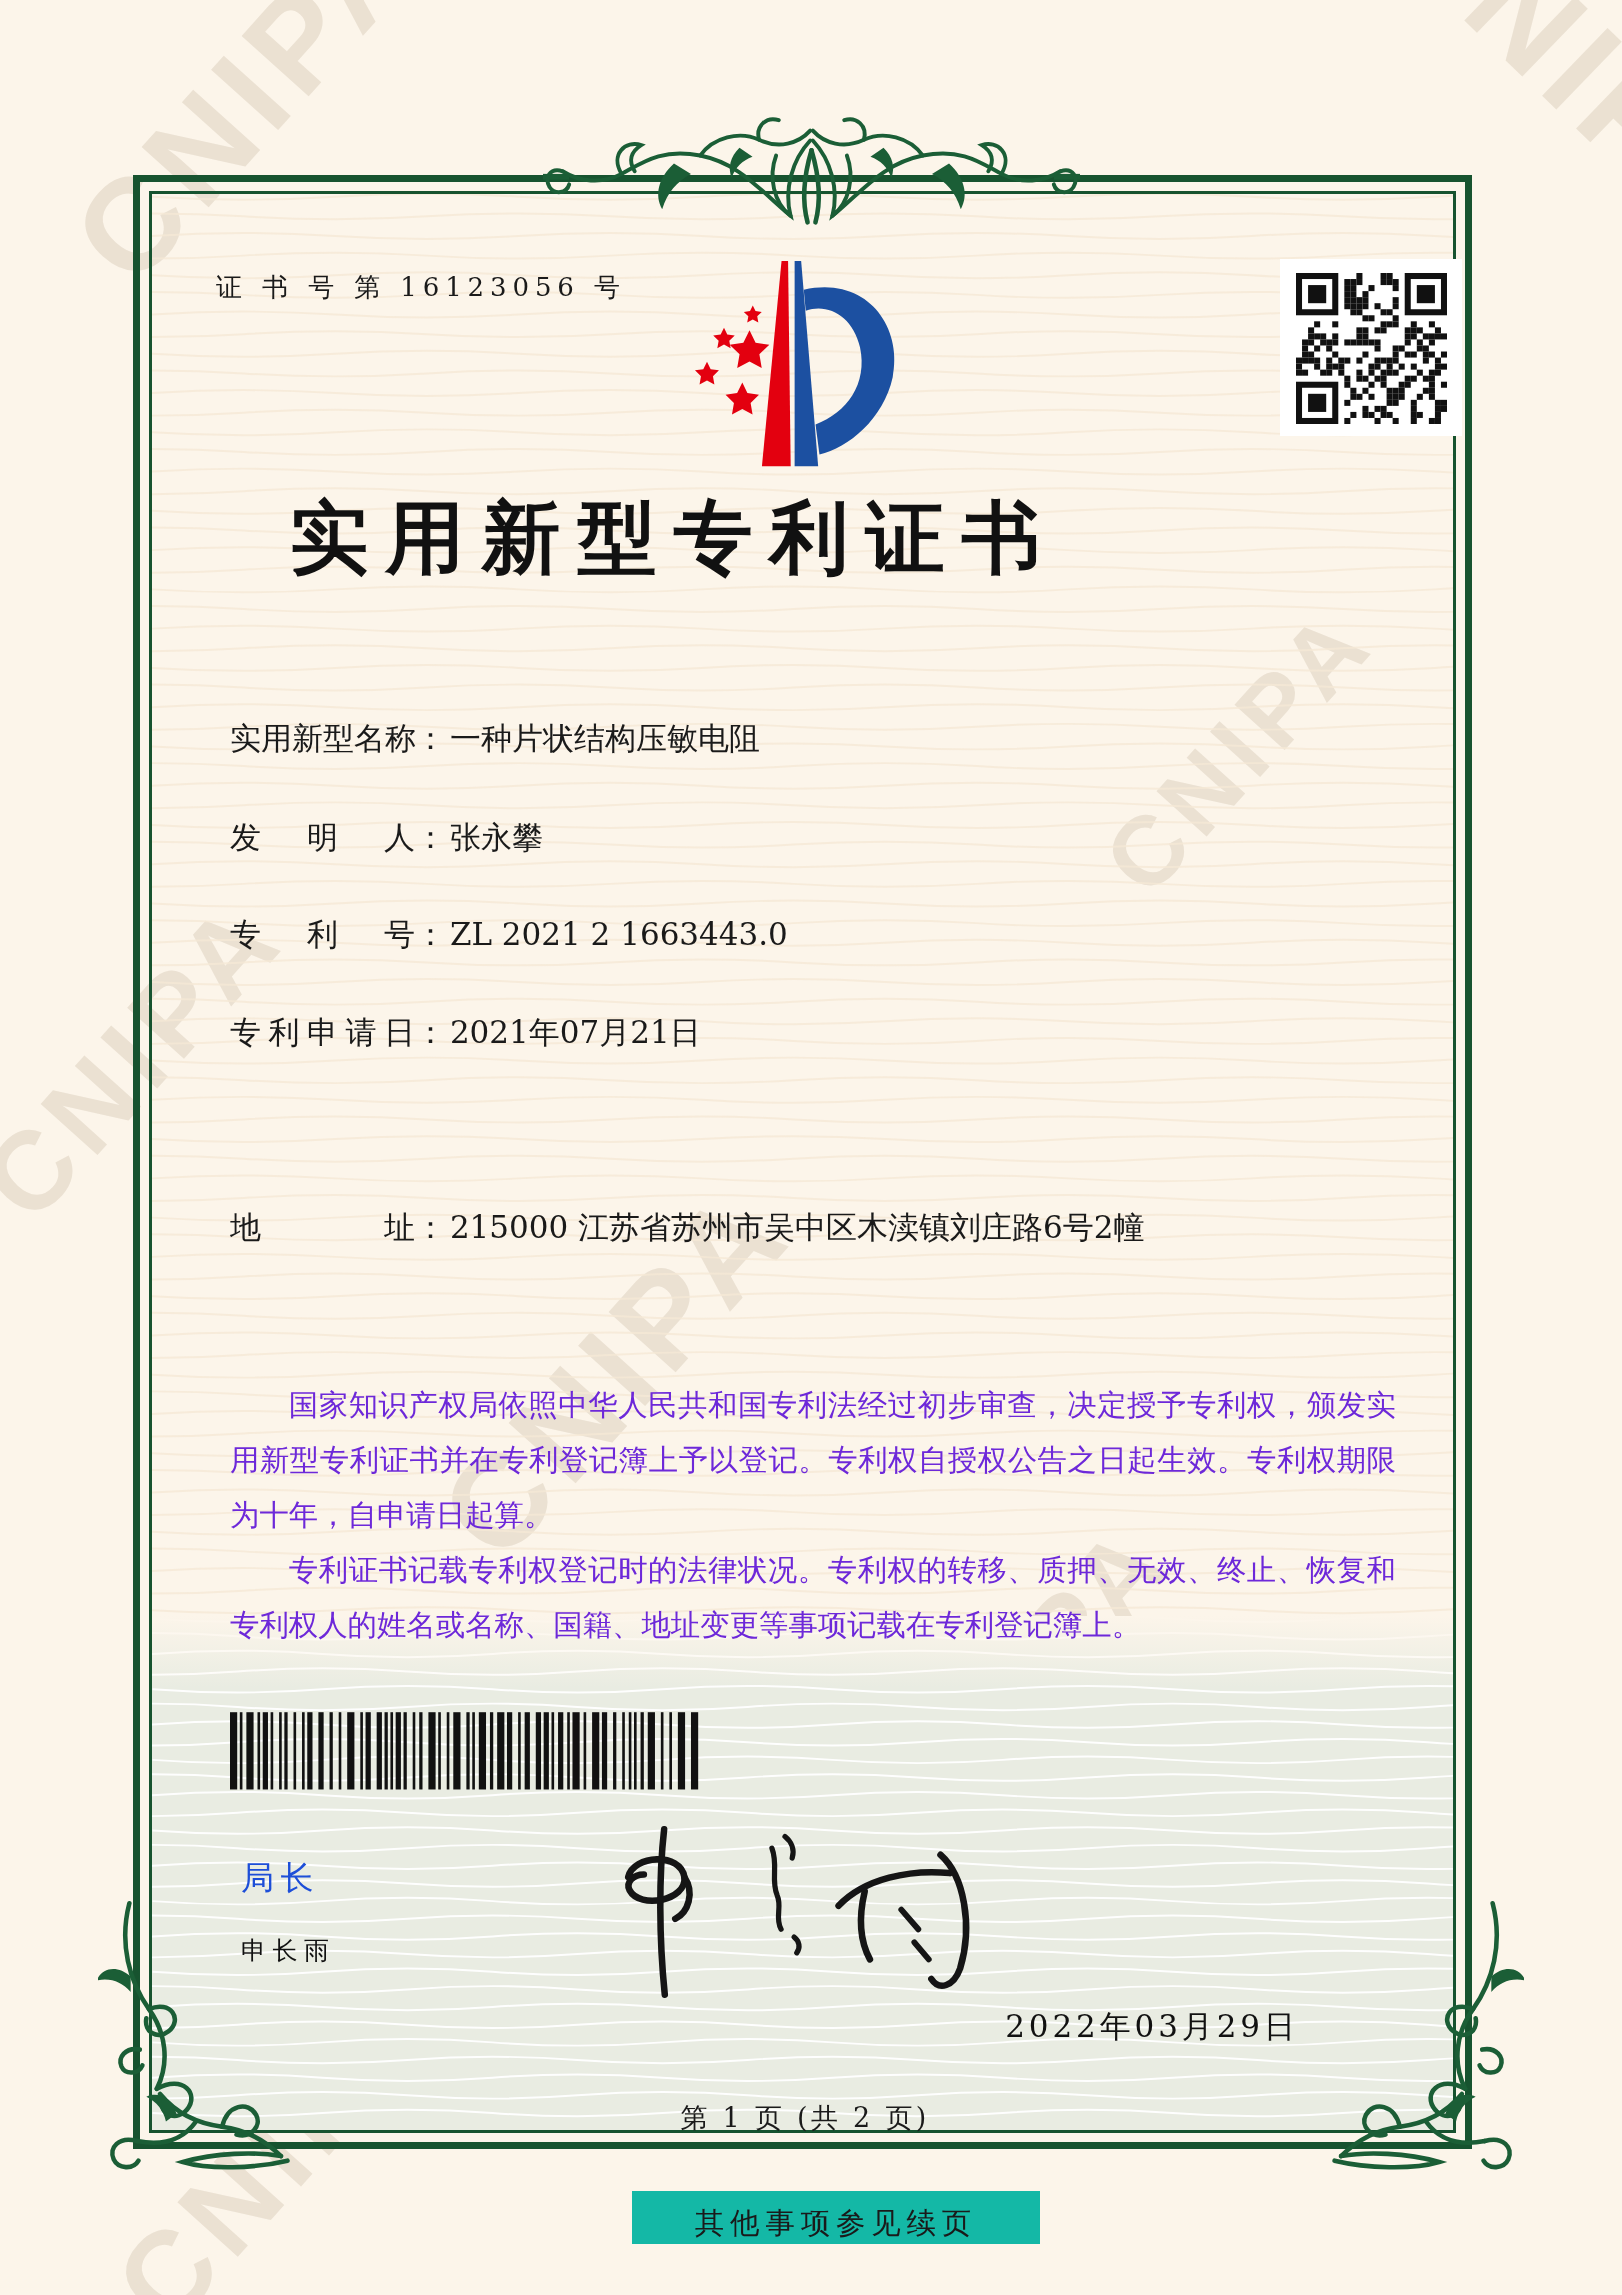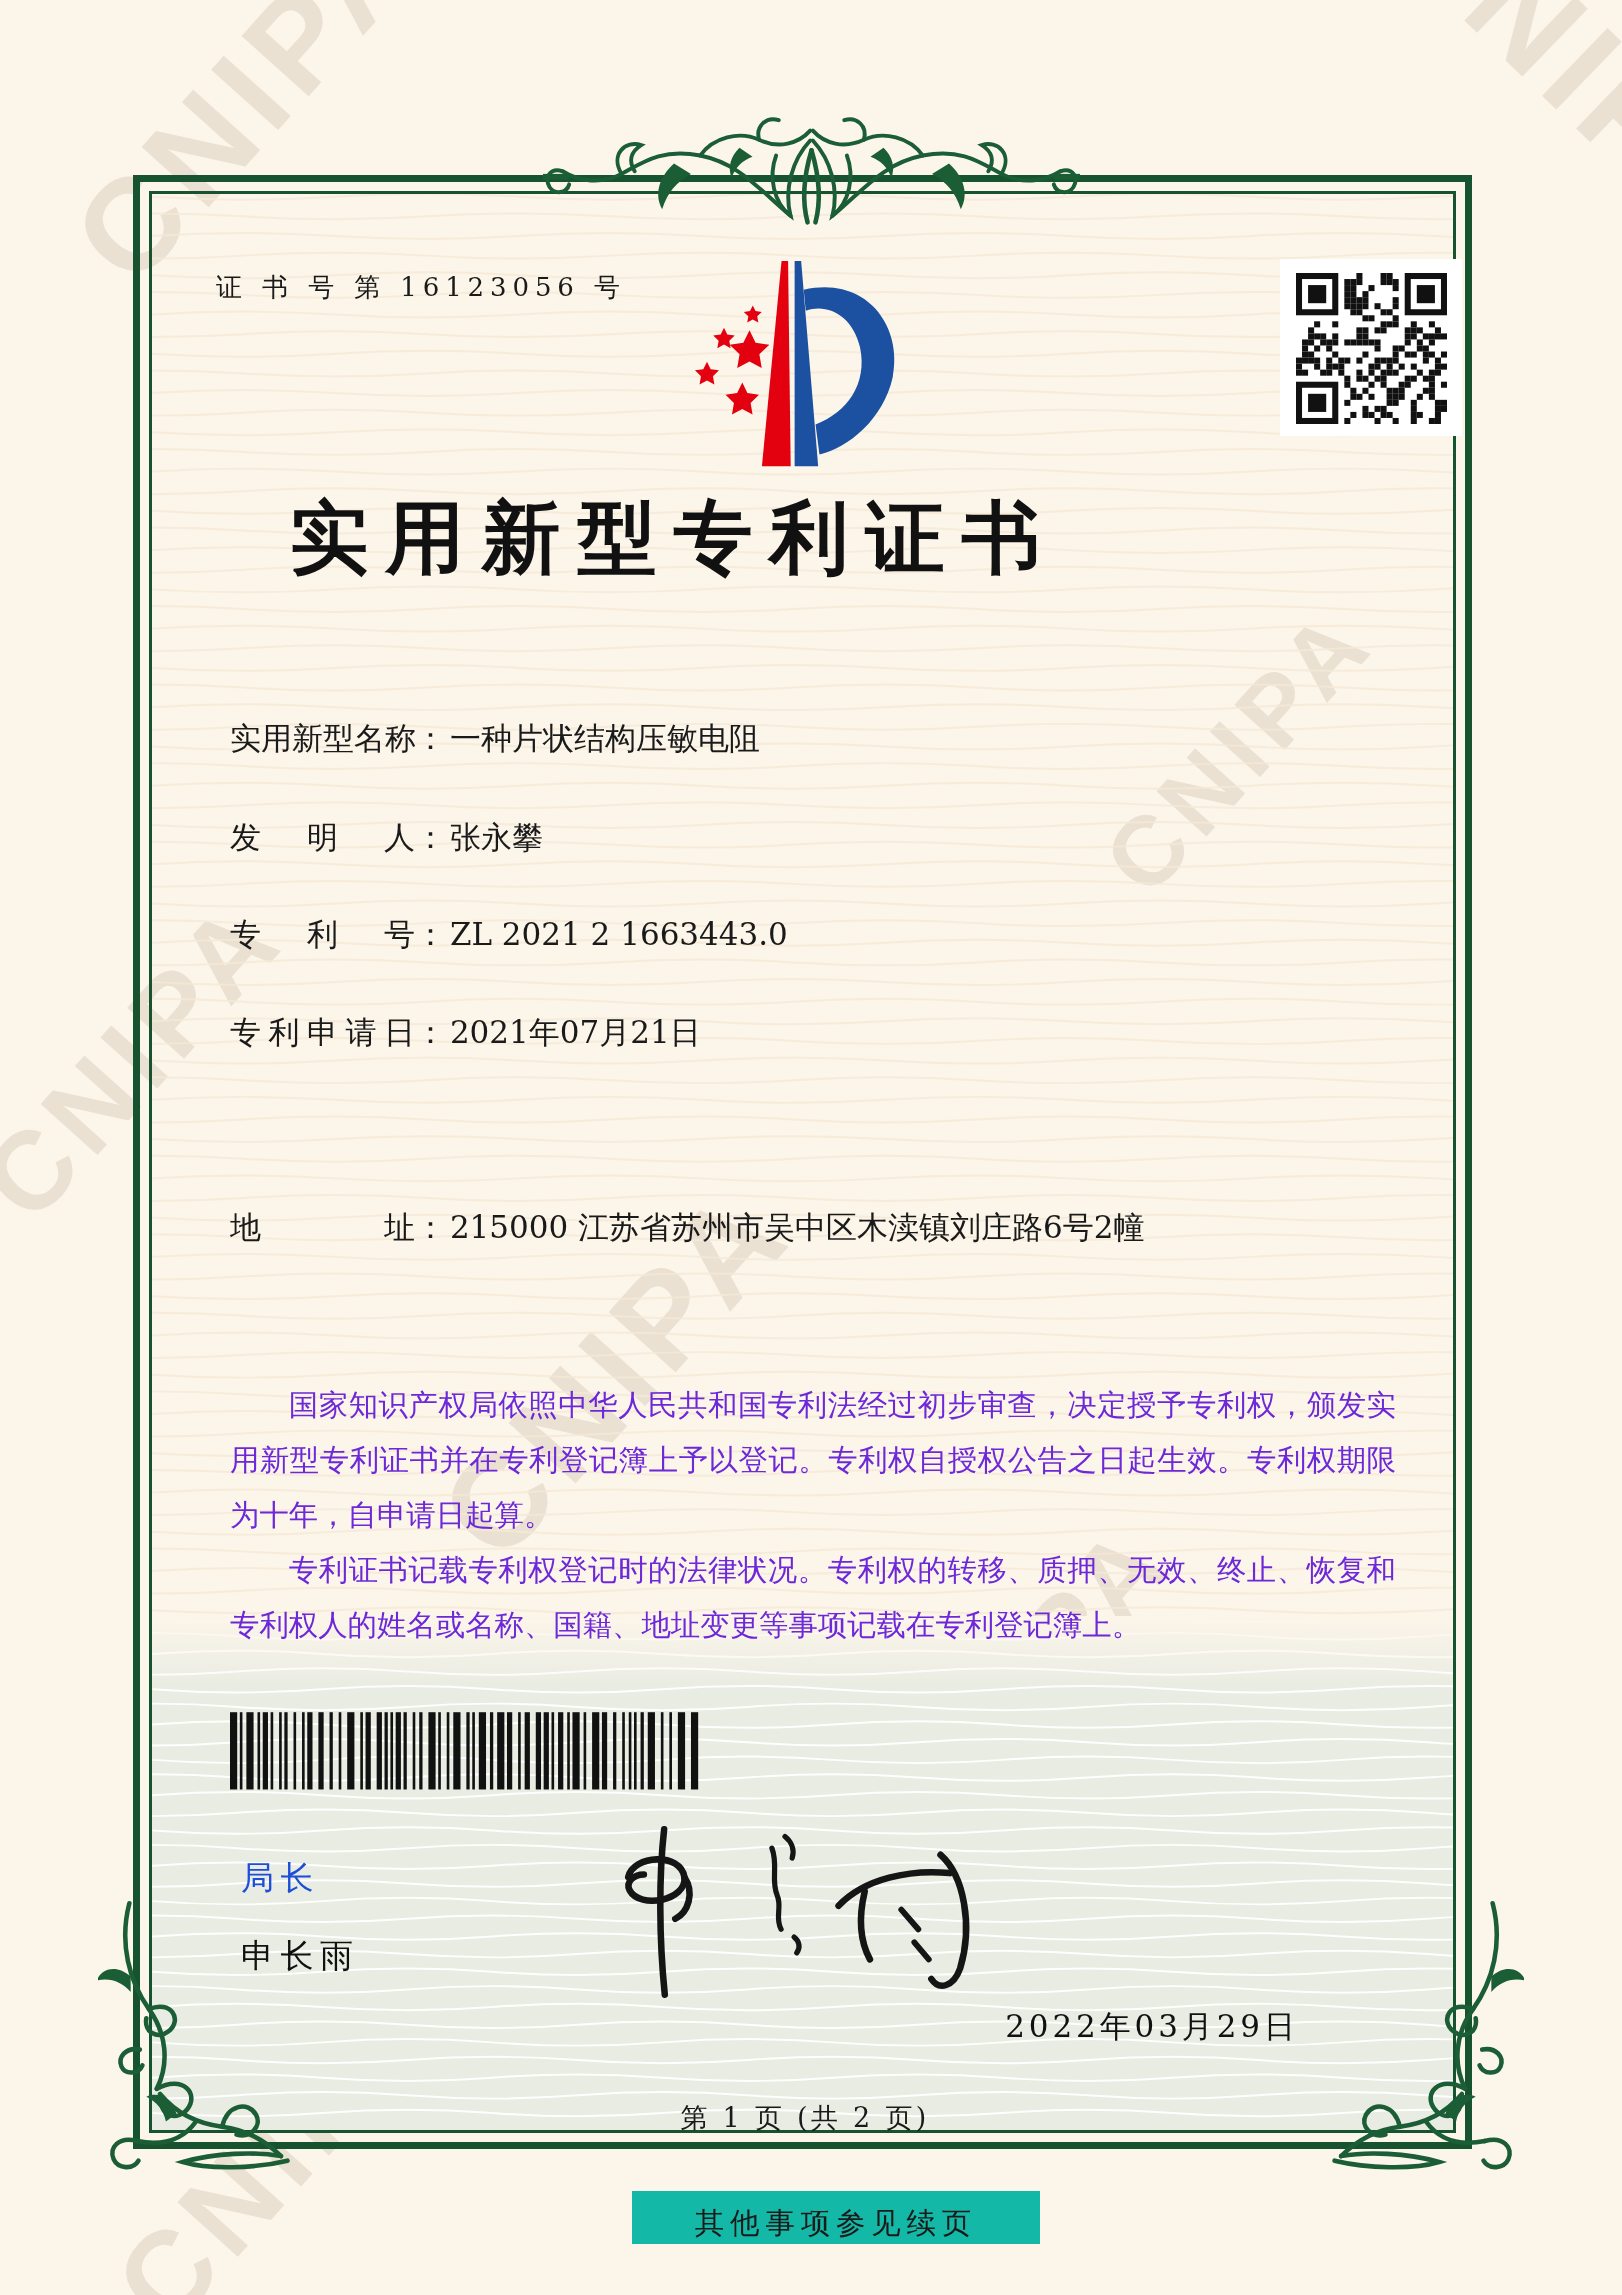--- a/index.html
+++ b/index.html
@@ -47,21 +47,21 @@
   
   #paras{position:absolute;left:230px;top:1378px;width:1166px;font-size:29.4px;line-height:55px;
       text-align:justify;color:#6d28d9;}
   #paras p{margin:0;text-indent:2em;}
 
   
   #barcode{position:absolute;left:230px;top:1712px;}
 
   
   #role{position:absolute;left:241px;top:1856px;font-size:33px;letter-spacing:6.5px;color:#1d4ed8;}
-  #signer{position:absolute;left:241px;top:1934px;font-size:33px;letter-spacing:6.5px;color:#111;}
+  #signer{position:absolute;left:241px;top:1934px;font-size:25px;letter-spacing:6.5px;color:#111;}
   #sig{position:absolute;left:556px;top:1813px;}
   #dateline{position:absolute;left:995px;top:2006px;width:314px;text-align:center;
       font-size:31px;letter-spacing:3.9px;color:#111;}
   #pageinfo{position:absolute;left:0;top:2100px;width:1610px;text-align:center;
       font-size:27px;letter-spacing:3.3px;color:#1a1a1a;}
 
   
   #contstrip{position:absolute;left:632px;top:2191px;width:408px;height:53px;background:#14b8a6;}
   #contnote{width:100%;height:100%;text-align:center;line-height:65px;font-size:29.4px;
       letter-spacing:5.9px;color:#1a1a1a;}

